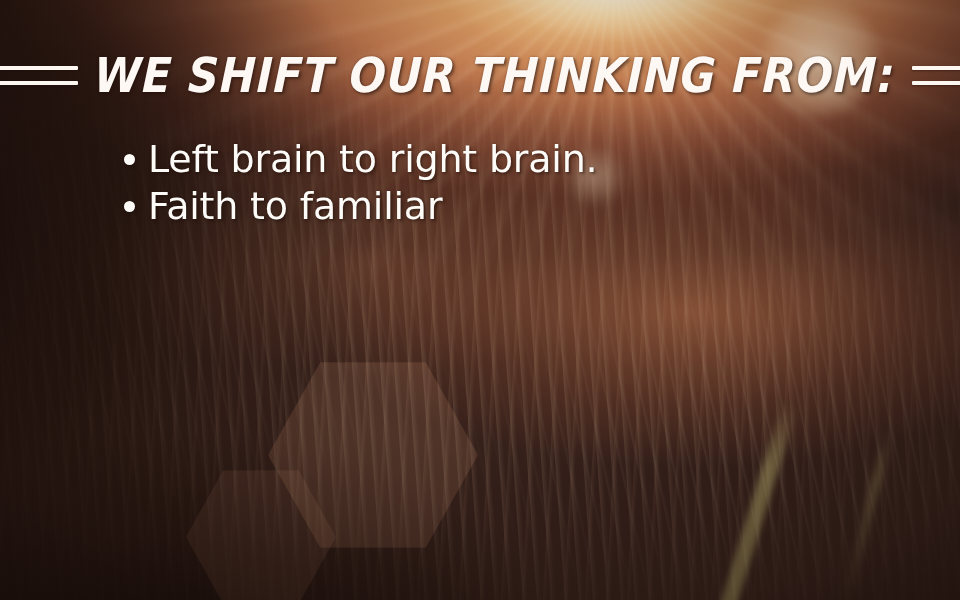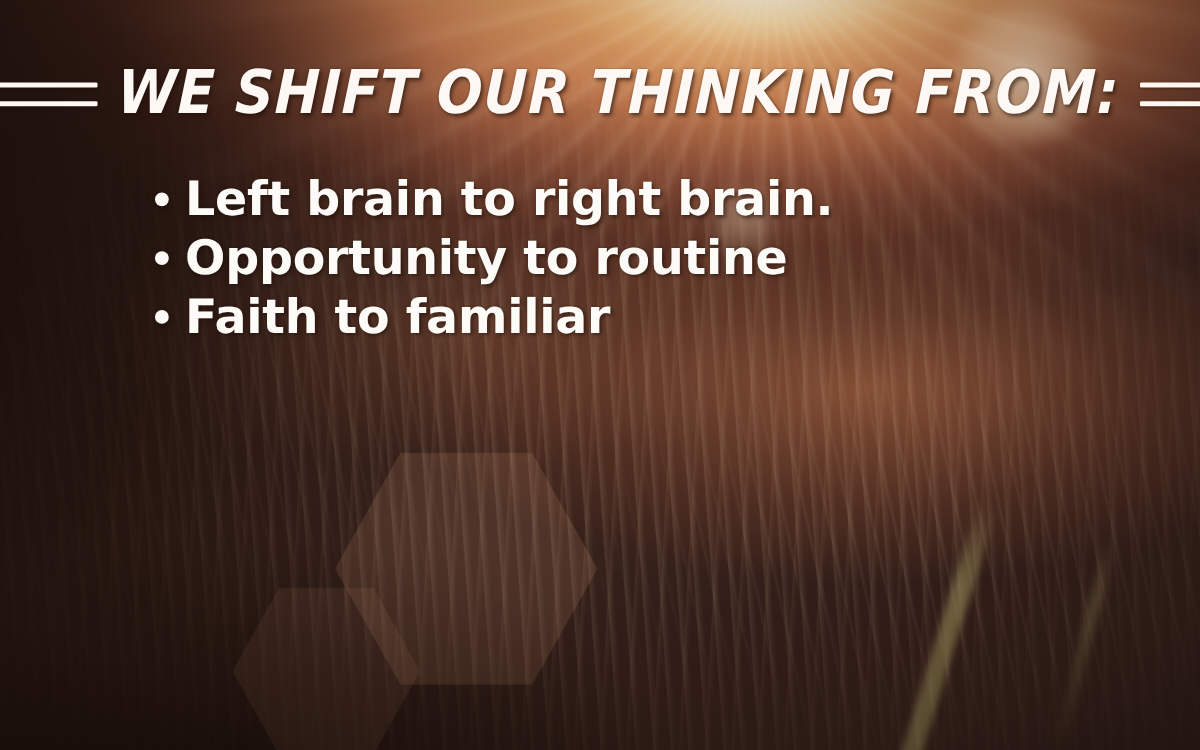--- a/index.html
+++ b/index.html
@@ -222,21 +222,21 @@
     background:#fdfbf8;
     position:relative;
     top:-7px;
     box-shadow:1px 2px 3px rgba(30,15,10,.55);
   }
   .bullet-text {
     color:#fdfbf8;
     font-family:"DejaVu Sans", sans-serif;
     font-size:38px;
     line-height:47px;
-    font-weight:700;
+    font-weight:400;
     letter-spacing:-.2px;
     white-space:nowrap;
     text-shadow:
       2px 2px 3px rgba(32,16,10,.50),
       0 0 2px rgba(32,16,10,.30);
   }
 </style>
 </head>
 <body>
 
@@ -277,24 +277,20 @@
 
   <ul class="bullets">
 
     <li class="bullet">
       <span class="bullet-dot"></span>
       <span class="bullet-text">Left brain to right brain.</span>
     </li>
 
 
 
-    <li class="bullet">
-      <span class="bullet-dot"></span>
-      <span class="bullet-text">Opportunity to routine</span>
-    </li>
 
     <li class="bullet">
       <span class="bullet-dot"></span>
       <span class="bullet-text">Faith to familiar</span>
     </li>
 
   </ul>
 
 </div>
 

